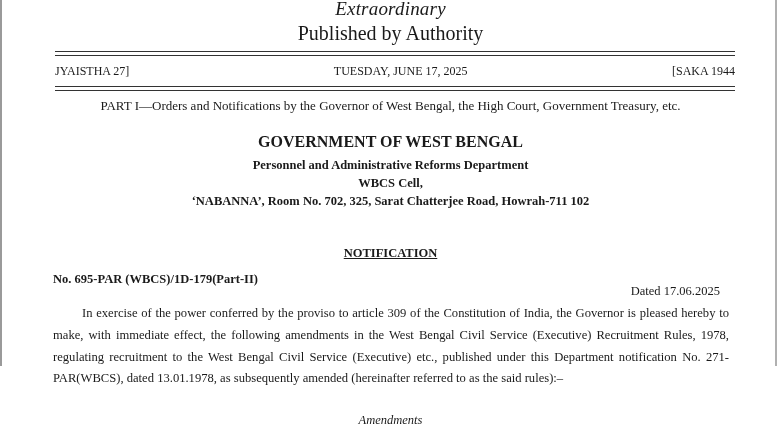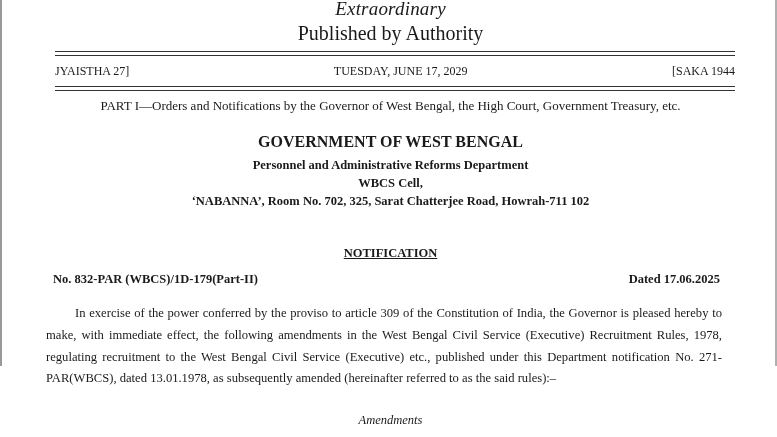--- a/index.html
+++ b/index.html
@@ -53,24 +53,24 @@
     font-weight: bold; font-size: 12.5px;
   }
   .notif-title {
     position: absolute; top: 246px; left: 0; width: 777px; text-align: center;
     font-weight: bold; font-size: 12.5px; text-decoration: underline;
   }
   .notif-no {
     position: absolute; top: 272px; left: 51px; font-weight: bold; font-size: 12.5px;
   }
   .notif-date {
-    position: absolute; top: 272px; right: 55px; font-weight: bold; font-size: 12.5px; text-align: right;
+    position: absolute; top: 284px; right: 55px; font-weight: normal; font-size: 12.5px; text-align: right;
   }
   .body-para {
-    position: absolute; top: 303px; left: 44px; width: 676px;
+    position: absolute; top: 303px; left: 51px; width: 676px;
     font-size: 12.6px; line-height: 21.8px; text-align: justify;
   }
   .body-para .indent { display: inline-block; width: 29px; }
   .amend {
     position: absolute; top: 413px; left: 0; width: 777px; text-align: center;
     font-style: italic; font-size: 12.5px;
   }
 </style>
 </head>
 <body>
@@ -80,37 +80,37 @@
   <div class="gazette-type">Extraordinary</div>
   <div class="gazette-sub">Published by Authority</div>
 
   <div class="rule-pair r1" style="left:53px;width:680px;">
       <div></div>
       <div></div>
     </div>
 
   <div class="dateline" style="width:680px;">
     <span>JYAISTHA 27]</span>
-    <span>TUESDAY, JUNE 17, 2029</span>
+    <span>TUESDAY, JUNE 17, 2025</span>
     <span>[SAKA 1944</span>
   </div>
 
   <div class="rule-pair r2" style="left:53px;width:680px;">
       <div></div>
       <div></div>
     </div>
 
   <div class="part">PART I—Orders and Notifications by the Governor of West Bengal, the High Court, Government Treasury, etc.</div>
 
   <div class="gov">GOVERNMENT OF WEST BENGAL</div>
   <div class="dept">Personnel and Administrative Reforms Department</div>
   <div class="cell">WBCS Cell,</div>
   <div class="addr">‘NABANNA’, Room No. 702, 325, Sarat Chatterjee Road, Howrah-711 102</div>
 
   <div class="notif-title">NOTIFICATION</div>
-  <div class="notif-no">No. 832-PAR (WBCS)/1D-179(Part-II)</div>
+  <div class="notif-no">No. 695-PAR (WBCS)/1D-179(Part-II)</div>
   <div class="notif-date">Dated 17.06.2025</div>
 
   <div class="body-para"><span class="indent"></span><span>In exercise of the power conferred by the proviso to article 309 of the Constitution of India, the Governor is pleased hereby to make, with immediate effect, the following amendments in the West Bengal Civil Service (Executive) Recruitment Rules, 1978, regulating recruitment to the West Bengal Civil Service (Executive) etc., published under this Department notification No. 271-PAR(WBCS), dated 13.01.1978, as subsequently amended (hereinafter referred to as the said rules):–</span></div>
 
   <div class="amend">Amendments</div>
 
 </div>
 
 </body></html>

